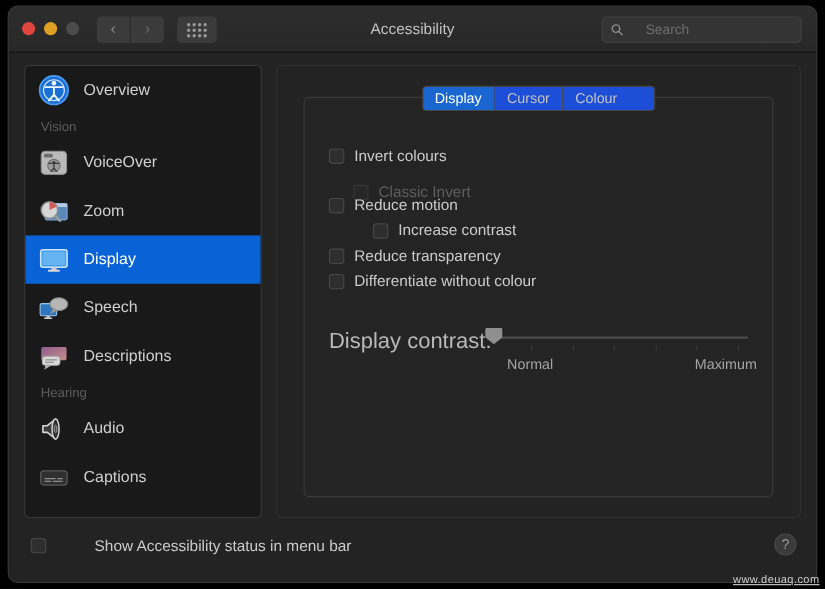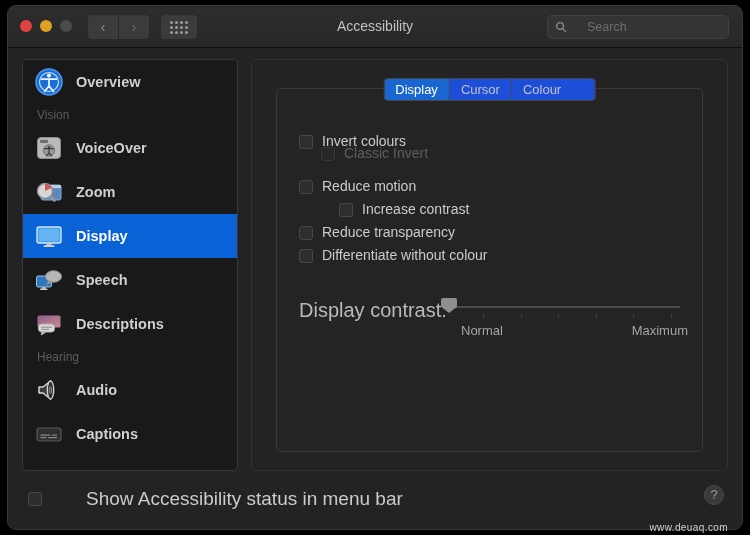--- a/index.html
+++ b/index.html
@@ -123,21 +123,20 @@
     height: 44px;
     display: flex;
     align-items: center;
     padding-left: 11px;
   }
   .side-item.selected { background: #0a63d6; }
   .side-label {
     margin-left: 12px;
     font-size: 14.5px;
     color: #cfcfcf;
-    font-weight: bold;
   }
   .side-item.selected .side-label { color: #ffffff; }
 
   .side-header {
     height: 22px;
     display: flex; align-items: center;
     padding-left: 14px;
     font-size: 12px;
     color: #5c5c5c;
   }
@@ -248,41 +247,42 @@
   #bottom {
     position: absolute;
     left: 0; right: 0; bottom: 0;
     height: 58px;
   }
   #show-status-row {
     position: absolute;
     left: 20px; top: 15px;
     display: flex; align-items: center;
   }
-  #show-status-row .cblabel { font-size: 19px; color: #cbcbcb; margin-left: 44px; }
+  #show-status-row .cblabel { font-size: 14px; color: #cbcbcb; margin-left: 44px; }
 
   #help-btn {
     position: absolute;
     right: 18px; top: 12px;
     width: 20px; height: 20px;
     border-radius: 50%;
     background: #3a3a3a;
     border: 1px solid #4a4a4a;
     color: #9a9a9a;
     font-size: 13px;
     text-align: center;
     line-height: 18px;
   }
 
   #watermark {
     position: absolute;
-    right: 22px; bottom: 2px;
+    right: 5px; bottom: 2px;
     font-size: 10px;
     color: #cfcfcf;
     letter-spacing: .4px;
+    text-decoration: underline;
   }
 </style>
 </head>
 <body>
 
 <div id="window">
 
   <div id="titlebar">
     <div class="traffic close"></div>
     <div class="traffic min"></div>
@@ -447,21 +447,21 @@
           <div class="tab active">Display</div>
           <div class="tab">Cursor</div>
           <div class="tab">Colour Filters</div>
         </div>
 
         <div class="cbrow" style="left:22px; top:44px;">
           <span class="cbox"></span>
           <span class="cblabel">Invert colours</span>
         </div>
 
-        <div class="cbrow disabled" style="left:44px; top:56px;">
+        <div class="cbrow disabled" style="left:44px; top:77px;">
           <span class="cbox"></span>
           <span class="cblabel">Classic Invert</span>
         </div>
 
         <div class="cbrow" style="left:22px; top:89px;">
           <span class="cbox"></span>
           <span class="cblabel">Reduce motion</span>
         </div>
 
         <div class="cbrow" style="left:22px; top:112px;margin-left:40px;">

